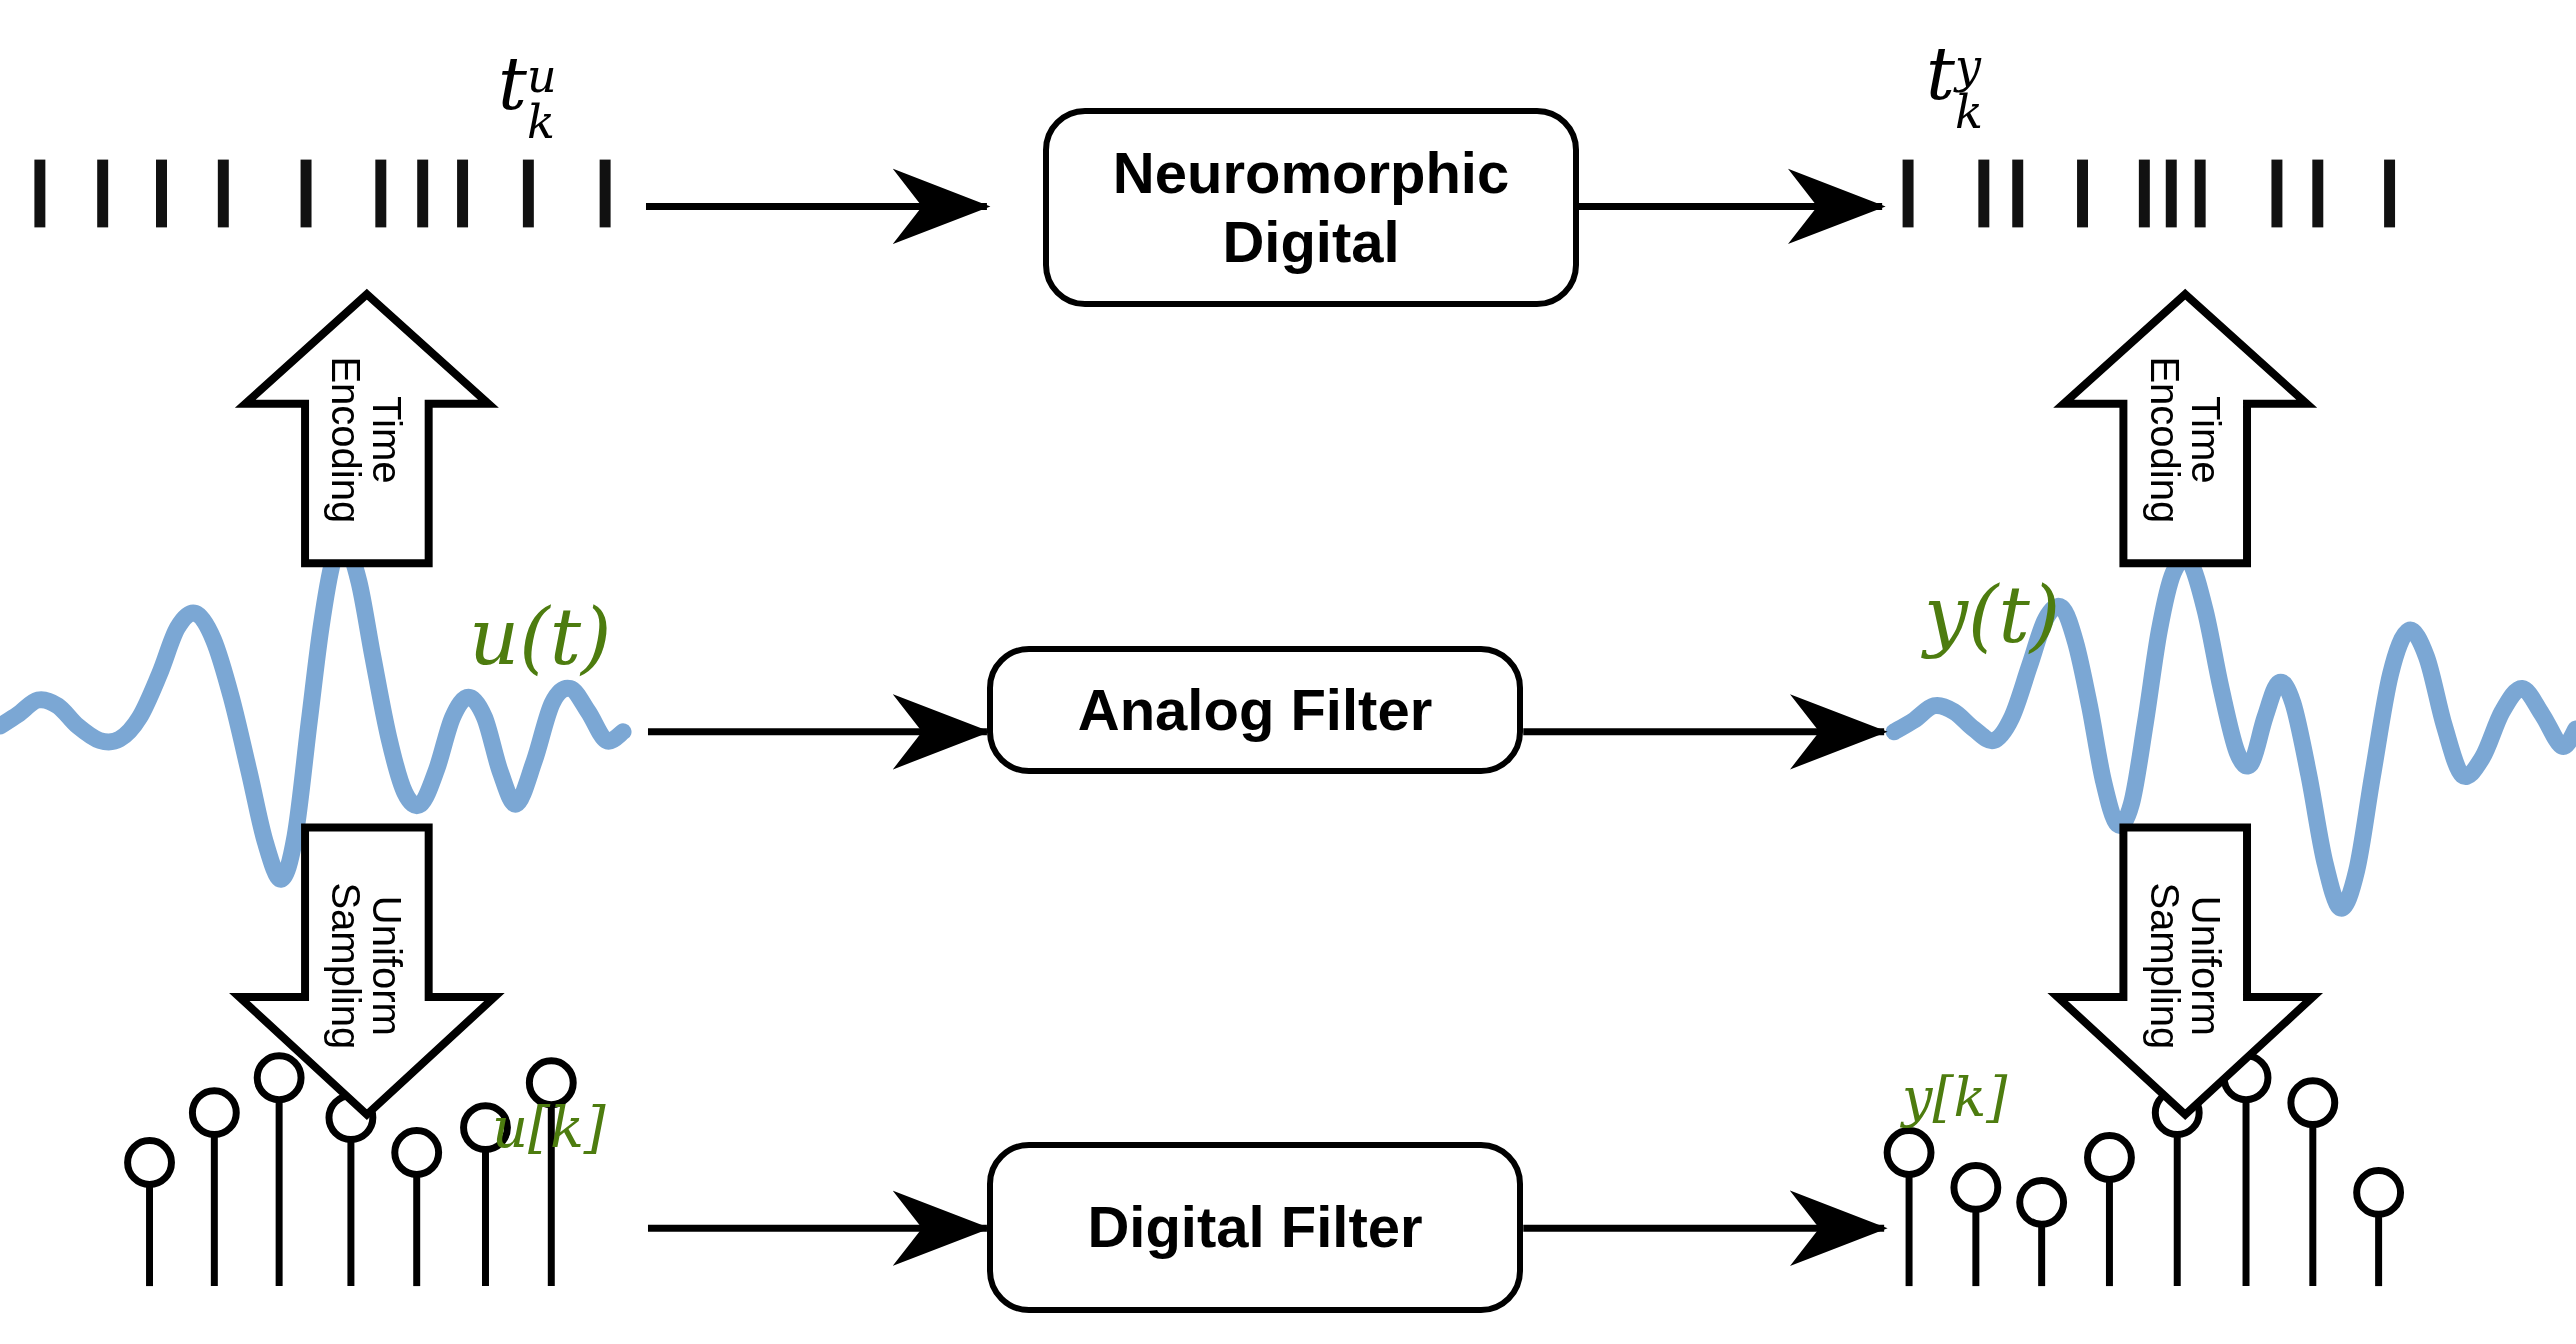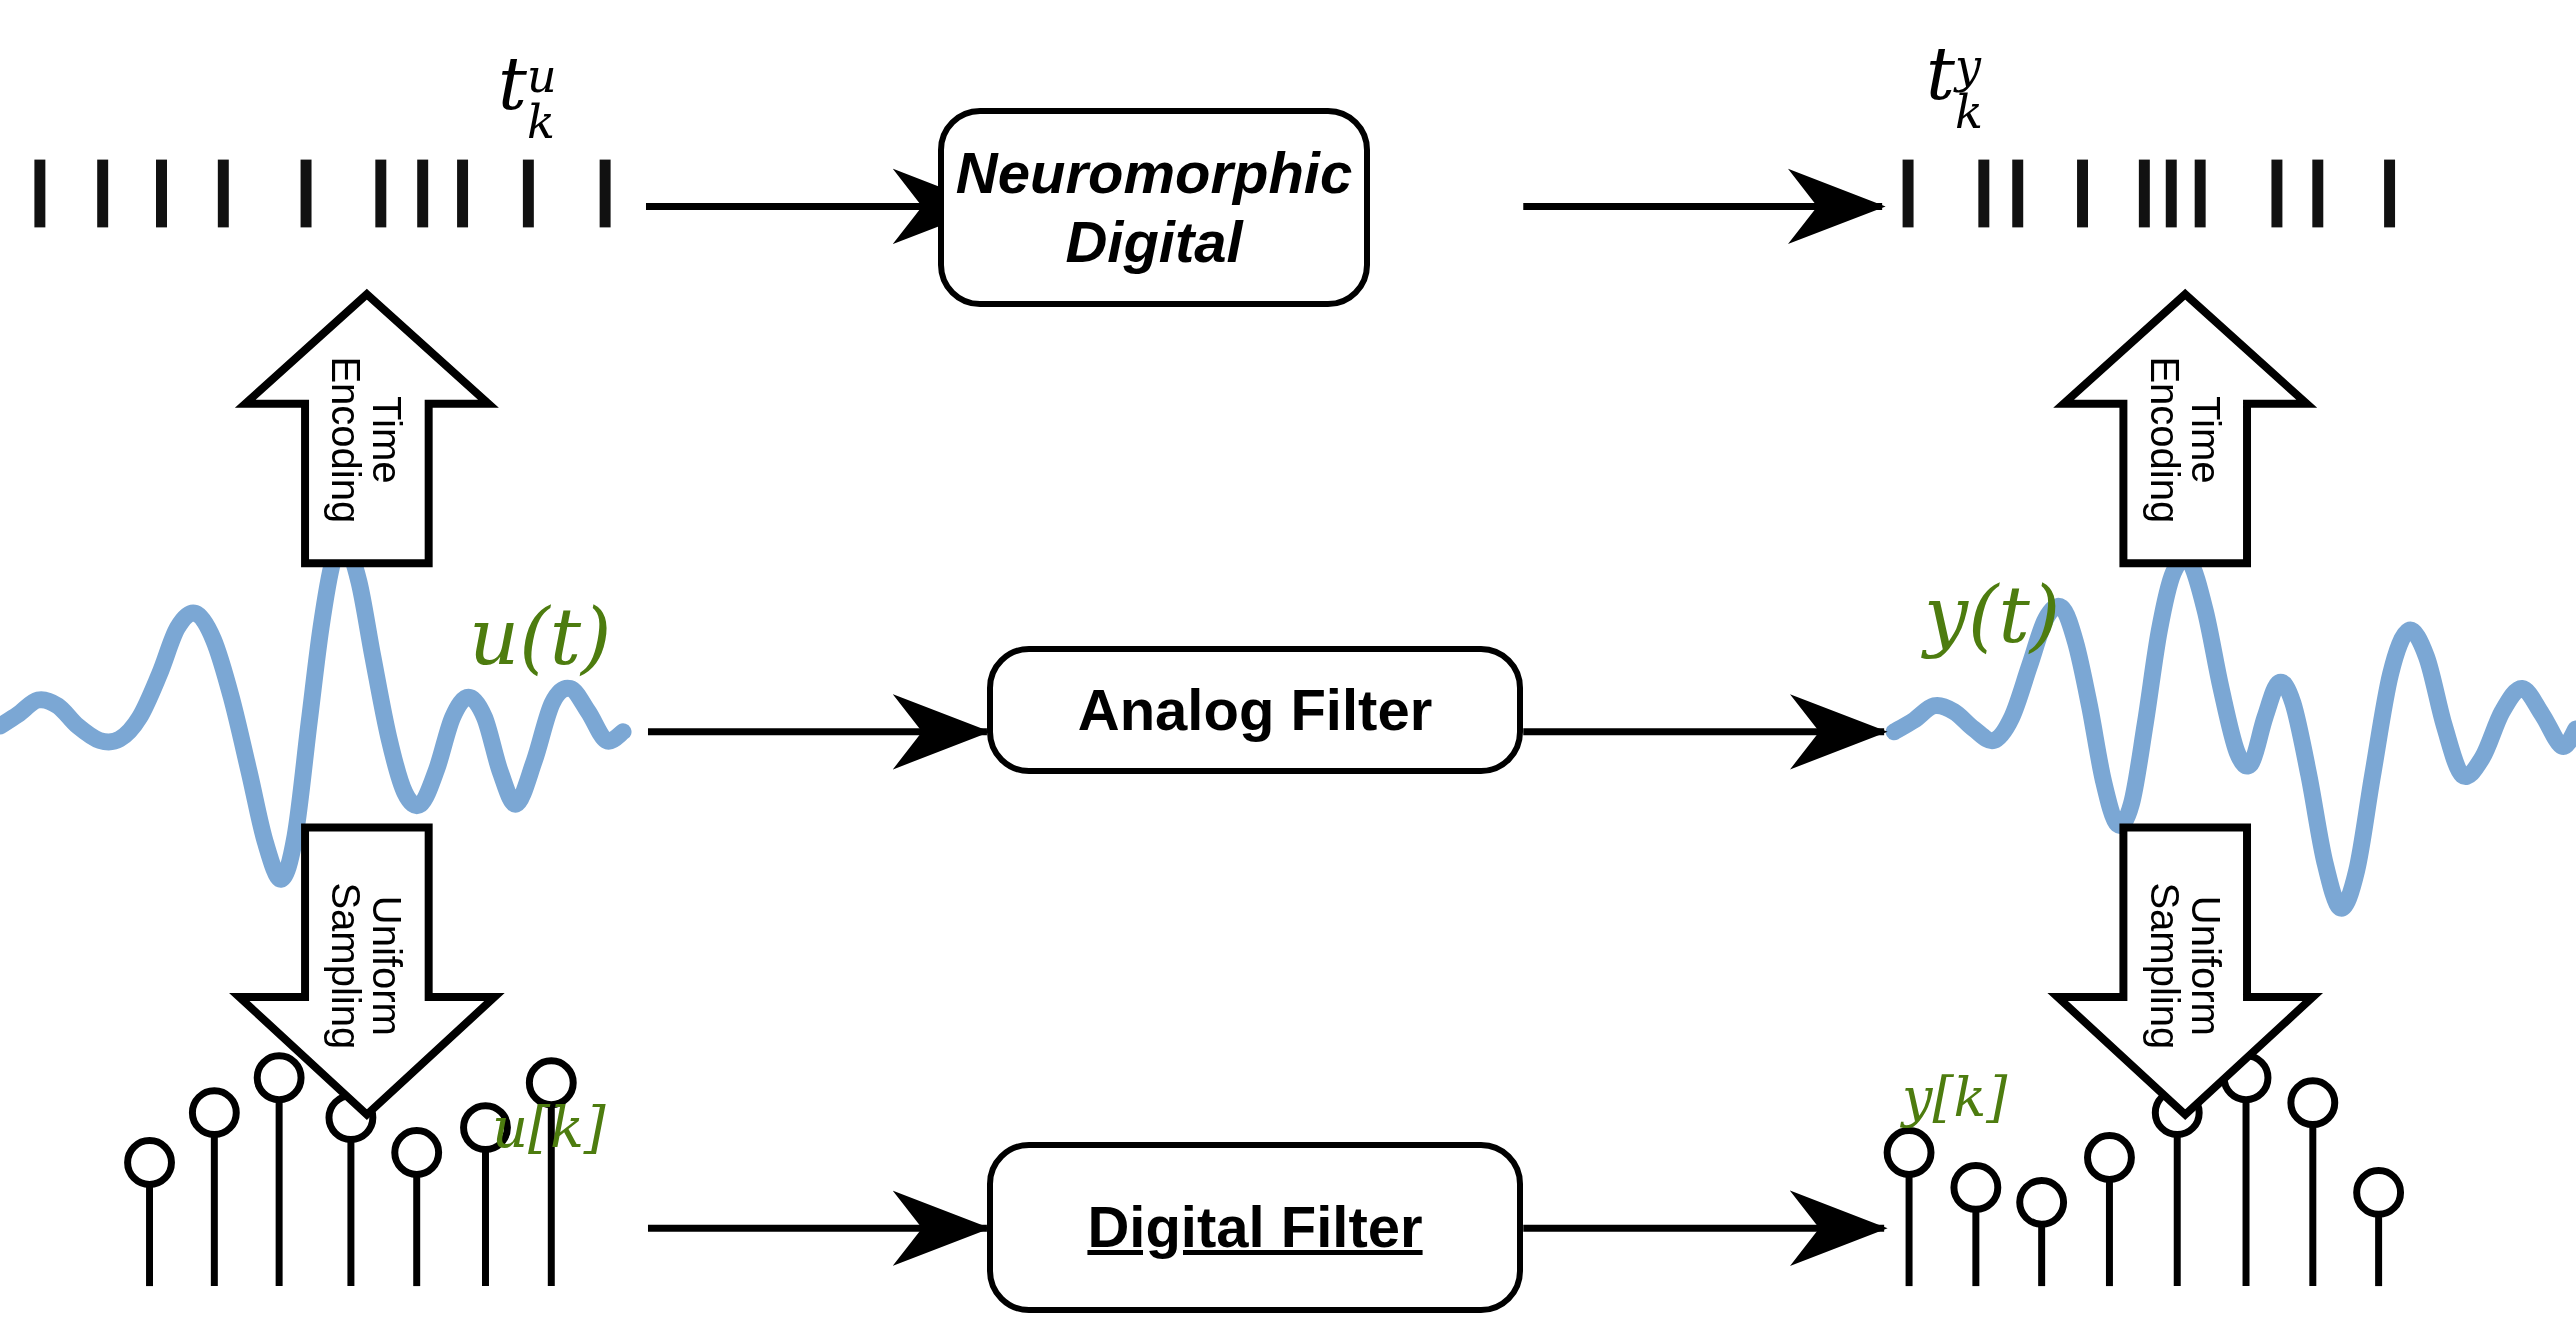--- a/index.html
+++ b/index.html
@@ -138,32 +138,32 @@
     </g>
 
     <g fill="#fff" stroke="#000" stroke-width="8" stroke-linejoin="miter">
       <polygon points="368,295 490,405 430,405 430,565 306,565 306,405 246,405"></polygon>
       <polygon points="2192,295 2314,405 2254,405 2254,565 2130,565 2130,405 2070,405"></polygon>
       <polygon points="306,830 430,830 430,1000 496,1000 368,1118 240,1000 306,1000"></polygon>
       <polygon points="2130,830 2254,830 2254,1000 2320,1000 2192,1118 2064,1000 2130,1000"></polygon>
     </g>
   </svg>
 
-  <div class="fbox" style="left:938px;top:108px;width:432px;height:199px;font-size:58px;font-style:italic;">
+  <div class="fbox" style="left:1043px;top:108px;width:536px;height:199px;font-size:58px;">
     <span class="fbox-label">
       <span>Neuromorphic</span><br>
       <span>Digital</span>
     </span>
   </div>
 
   <div class="fbox" style="left:987px;top:646px;width:536px;height:128px;font-size:58px;">
     <span class="fbox-label">Analog Filter</span>
   </div>
 
-  <div class="fbox" style="left:987px;top:1142px;width:536px;height:171px;font-size:58px;text-decoration:underline;">
+  <div class="fbox" style="left:987px;top:1142px;width:536px;height:171px;font-size:58px;">
     <span class="fbox-label">Digital Filter</span>
   </div>
 
   <div class="tk" style="left:498px;top:42px;">
     <span class="base">t</span><span class="stack"><span class="sup">u</span><span class="sub">k</span></span>
   </div>
 
   <div class="tk" style="left:1926px;top:32px;">
     <span class="base">t</span><span class="stack"><span class="sup">y</span><span class="sub">k</span></span>
   </div>

